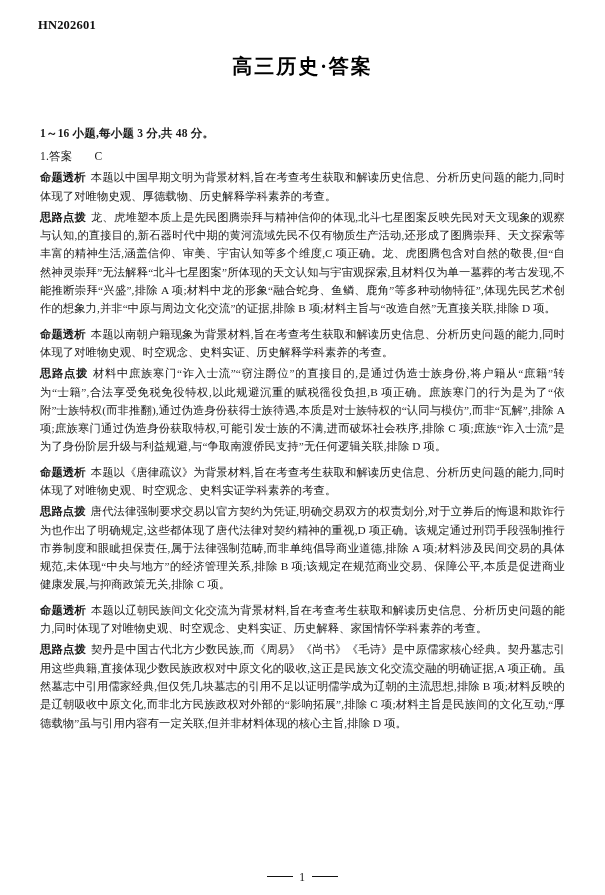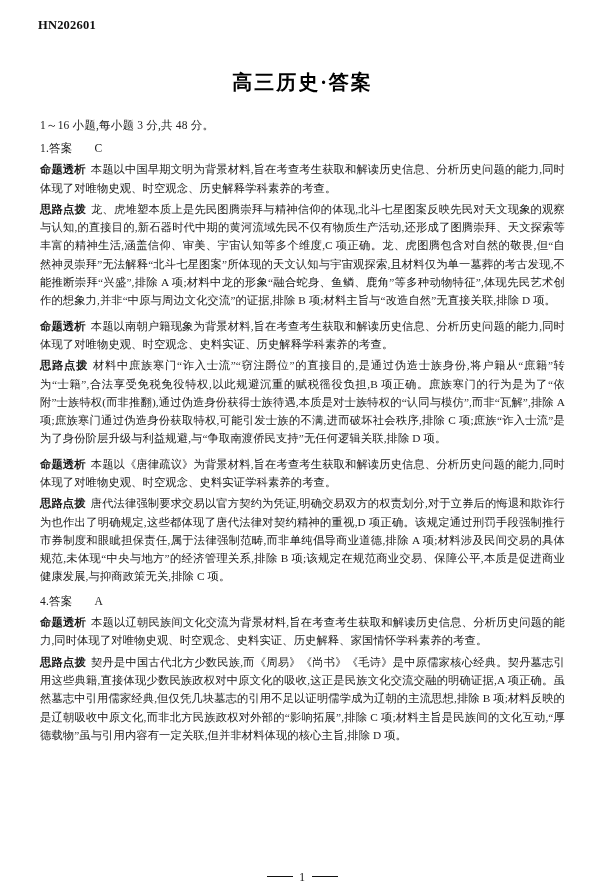--- a/index.html
+++ b/index.html
@@ -28,28 +28,28 @@
     font-weight: bold;
     letter-spacing: 0.2px;
     color: #111;
     margin: 0 0 0 -2px;
   }
   .doc-title {
     text-align: center;
     font-size: 20px;
     font-weight: bold;
     letter-spacing: 2px;
-    margin-top: 36px;
+    margin-top: 20px;
     margin-bottom: 0;
     color: #000;
   }
   .section-head {
-    margin-top: 22px;
+    margin-top: 46px;
     font-size: 11.5px;
-    font-weight: normal;
+    font-weight: bold;
     letter-spacing: 0.2px;
   }
   .qblock {
     margin-top: 7px;
   }
   .qline {
     font-size: 11.5px;
     font-weight: normal;
     line-height: 1.5;
     letter-spacing: 0.2px;
@@ -97,21 +97,21 @@
 
   <div class="doc-title">高三历史·答案</div>
 
   <div class="section-head">1～16 小题,每小题 3 分,共 48 分。</div>
 
   <div class="qblock">
     <div class="qline">
       <span>1.</span><span>答案</span><span class="ans-val">C</span>
     </div>
     <div class="para">
-      <span class="lab">命题透析</span><span>本题以中国早期文明为背景材料,旨在考查考生获取和解读历史信息、分析历史问题的能力,同时体现了对唯物史观、时空观念、历史解释学科素养的考查。</span>
+      <span class="lab">命题透析</span><span>本题以中国早期文明为背景材料,旨在考查考生获取和解读历史信息、分析历史问题的能力,同时体现了对唯物史观、厚德载物、历史解释学科素养的考查。</span>
     </div>
     <div class="para">
       <span class="lab">思路点拨</span><span>龙、虎堆塑本质上是先民图腾崇拜与精神信仰的体现,北斗七星图案反映先民对天文现象的观察与认知,的直接目的,新石器时代中期的黄河流域先民不仅有物质生产活动,还形成了图腾崇拜、天文探索等丰富的精神生活,涵盖信仰、审美、宇宙认知等多个维度,C 项正确。龙、虎图腾包含对自然的敬畏,但“自然神灵崇拜”无法解释“北斗七星图案”所体现的天文认知与宇宙观探索,且材料仅为单一墓葬的考古发现,不能推断崇拜“兴盛”,排除 A 项;材料中龙的形象“融合蛇身、鱼鳞、鹿角”等多种动物特征”,体现先民艺术创作的想象力,并非“中原与周边文化交流”的证据,排除 B 项;材料主旨与“改造自然”无直接关联,排除 D 项。</span>
     </div>
   </div>
 
   <div class="qblock">
     <div class="para">
       <span class="lab">命题透析</span><span>本题以南朝户籍现象为背景材料,旨在考查考生获取和解读历史信息、分析历史问题的能力,同时体现了对唯物史观、时空观念、史料实证、历史解释学科素养的考查。</span>
     </div>
@@ -123,23 +123,20 @@
   <div class="qblock">
     <div class="para">
       <span class="lab">命题透析</span><span>本题以《唐律疏议》为背景材料,旨在考查考生获取和解读历史信息、分析历史问题的能力,同时体现了对唯物史观、时空观念、史料实证学科素养的考查。</span>
     </div>
     <div class="para">
       <span class="lab">思路点拨</span><span>唐代法律强制要求交易以官方契约为凭证,明确交易双方的权责划分,对于立券后的悔退和欺诈行为也作出了明确规定,这些都体现了唐代法律对契约精神的重视,D 项正确。该规定通过刑罚手段强制推行市券制度和眼眦担保责任,属于法律强制范畴,而非单纯倡导商业道德,排除 A 项;材料涉及民间交易的具体规范,未体现“中央与地方”的经济管理关系,排除 B 项;该规定在规范商业交易、保障公平,本质是促进商业健康发展,与抑商政策无关,排除 C 项。</span>
     </div>
   </div>
 
   <div class="qblock">
-    <div class="qline">
-      <span>4.</span><span>答案</span><span class="ans-val">A</span>
-    </div>
     <div class="para">
       <span class="lab">命题透析</span><span>本题以辽朝民族间文化交流为背景材料,旨在考查考生获取和解读历史信息、分析历史问题的能力,同时体现了对唯物史观、时空观念、史料实证、历史解释、家国情怀学科素养的考查。</span>
     </div>
     <div class="para">
       <span class="lab">思路点拨</span><span>契丹是中国古代北方少数民族,而《周易》《尚书》《毛诗》是中原儒家核心经典。契丹墓志引用这些典籍,直接体现少数民族政权对中原文化的吸收,这正是民族文化交流交融的明确证据,A 项正确。虽然墓志中引用儒家经典,但仅凭几块墓志的引用不足以证明儒学成为辽朝的主流思想,排除 B 项;材料反映的是辽朝吸收中原文化,而非北方民族政权对外部的“影响拓展”,排除 C 项;材料主旨是民族间的文化互动,“厚德载物”虽与引用内容有一定关联,但并非材料体现的核心主旨,排除 D 项。</span>
     </div>
   </div>
 
   <div class="footer">
     <span class="dash"></span><span>1</span><span class="dash"></span>

